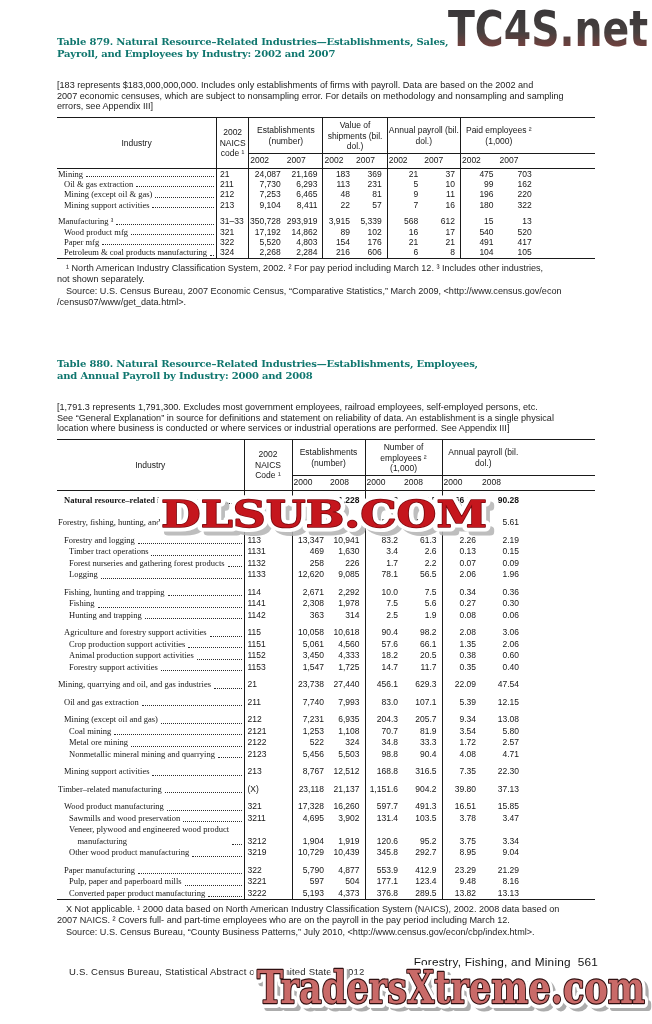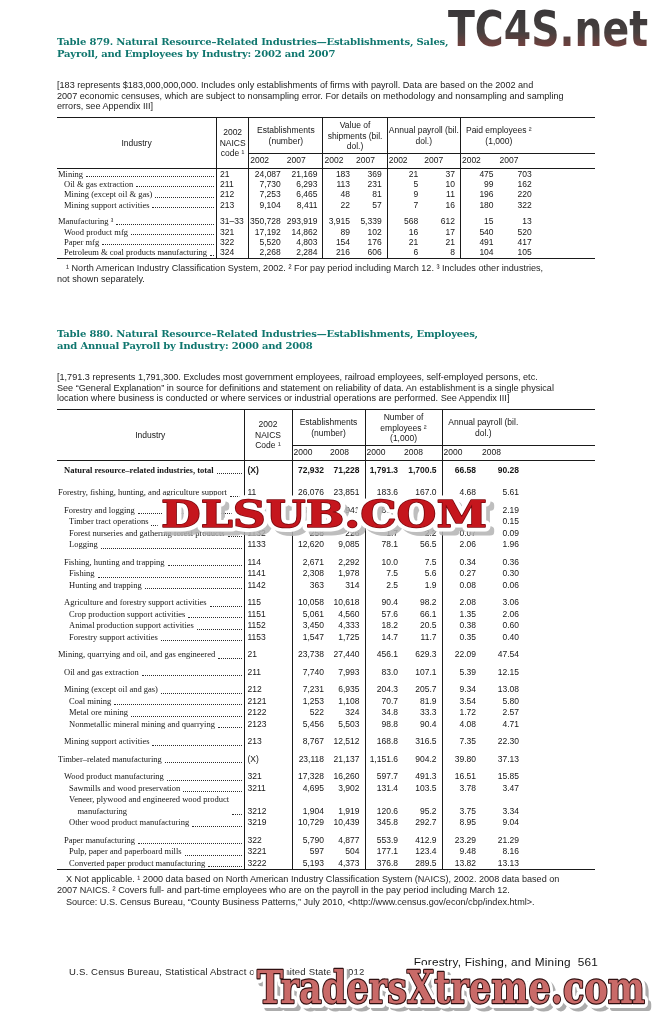--- a/index.html
+++ b/index.html
@@ -257,23 +257,25 @@
           <td class="c-num">8</td>
           <td class="c-num gs">104</td>
           <td class="c-num">105</td>
           <td class="c-fill"></td>
         </tr>
       </tbody>
   </table>
 
   <div class="footnote pre">¹ North American Industry Classification System, 2002. ² For pay period including March 12. ³ Includes other industries,
 not shown separately.</div>
+  <div class="sourcenote pre">Source: U.S. Census Bureau, 2007 Economic Census, “Comparative Statistics,” March 2009, &lt;http://www.census.gov/econ
+/census07/www/get_data.html&gt;.</div>
 </div>
 
-<div class="abs content" style="top:328px;">
+<div class="abs content" style="top:358px;">
   <div class="tbl-title pre">Table 880. Natural Resource–Related Industries—Establishments, Employees,
 and Annual Payroll by Industry: 2000 and 2008</div>
   <div class="tbl-note pre">[1,791.3 represents 1,791,300. Excludes most government employees, railroad employees, self-employed persons, etc.
 See “General Explanation” in source for definitions and statement on reliability of data. An establishment is a single physical
 location where business is conducted or where services or industrial operations are performed. See Appendix III]</div>
 
   <table class="stat" id="t880" style="margin-top:5px;">
     <colgroup>
       <col style="width:187px">
         <col style="width:48px">
@@ -564,21 +566,21 @@
           <td class="c-num"></td>
           <td class="c-num gs"></td>
           <td class="c-num"></td>
           <td class="c-num gs"></td>
           <td class="c-num"></td>
           <td class="c-fill"></td>
         </tr>
         <tr>
           <td>
             <div class="cellflex ind0">
-              <span class="lbl">Mining, quarrying and oil, and gas engineered</span>
+              <span class="lbl">Mining, quarrying and oil, and gas industries</span>
               <span class="leader"></span>
             </div>
           </td>
           <td class="c-code">21</td>
           <td class="c-num gs">23,738</td>
           <td class="c-num">27,440</td>
           <td class="c-num gs">456.1</td>
           <td class="c-num">629.3</td>
           <td class="c-num gs">22.09</td>
           <td class="c-num">47.54</td>

